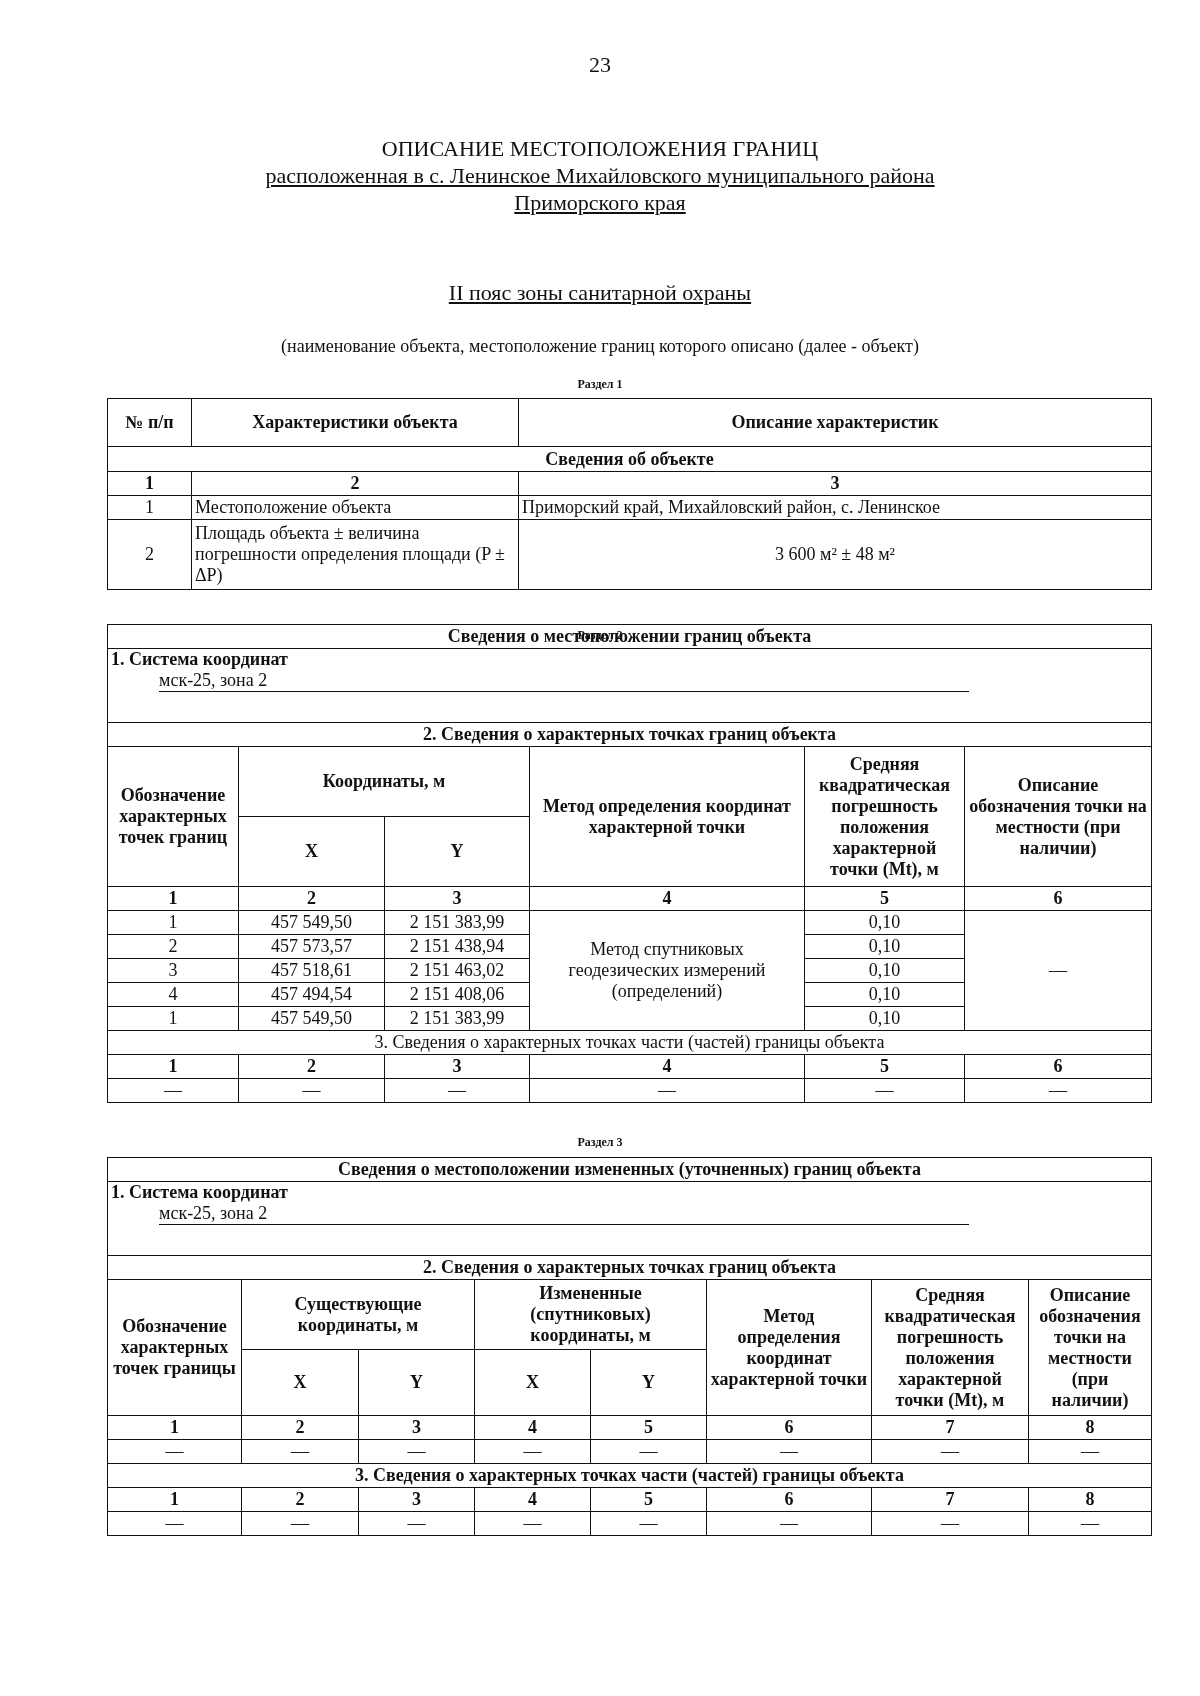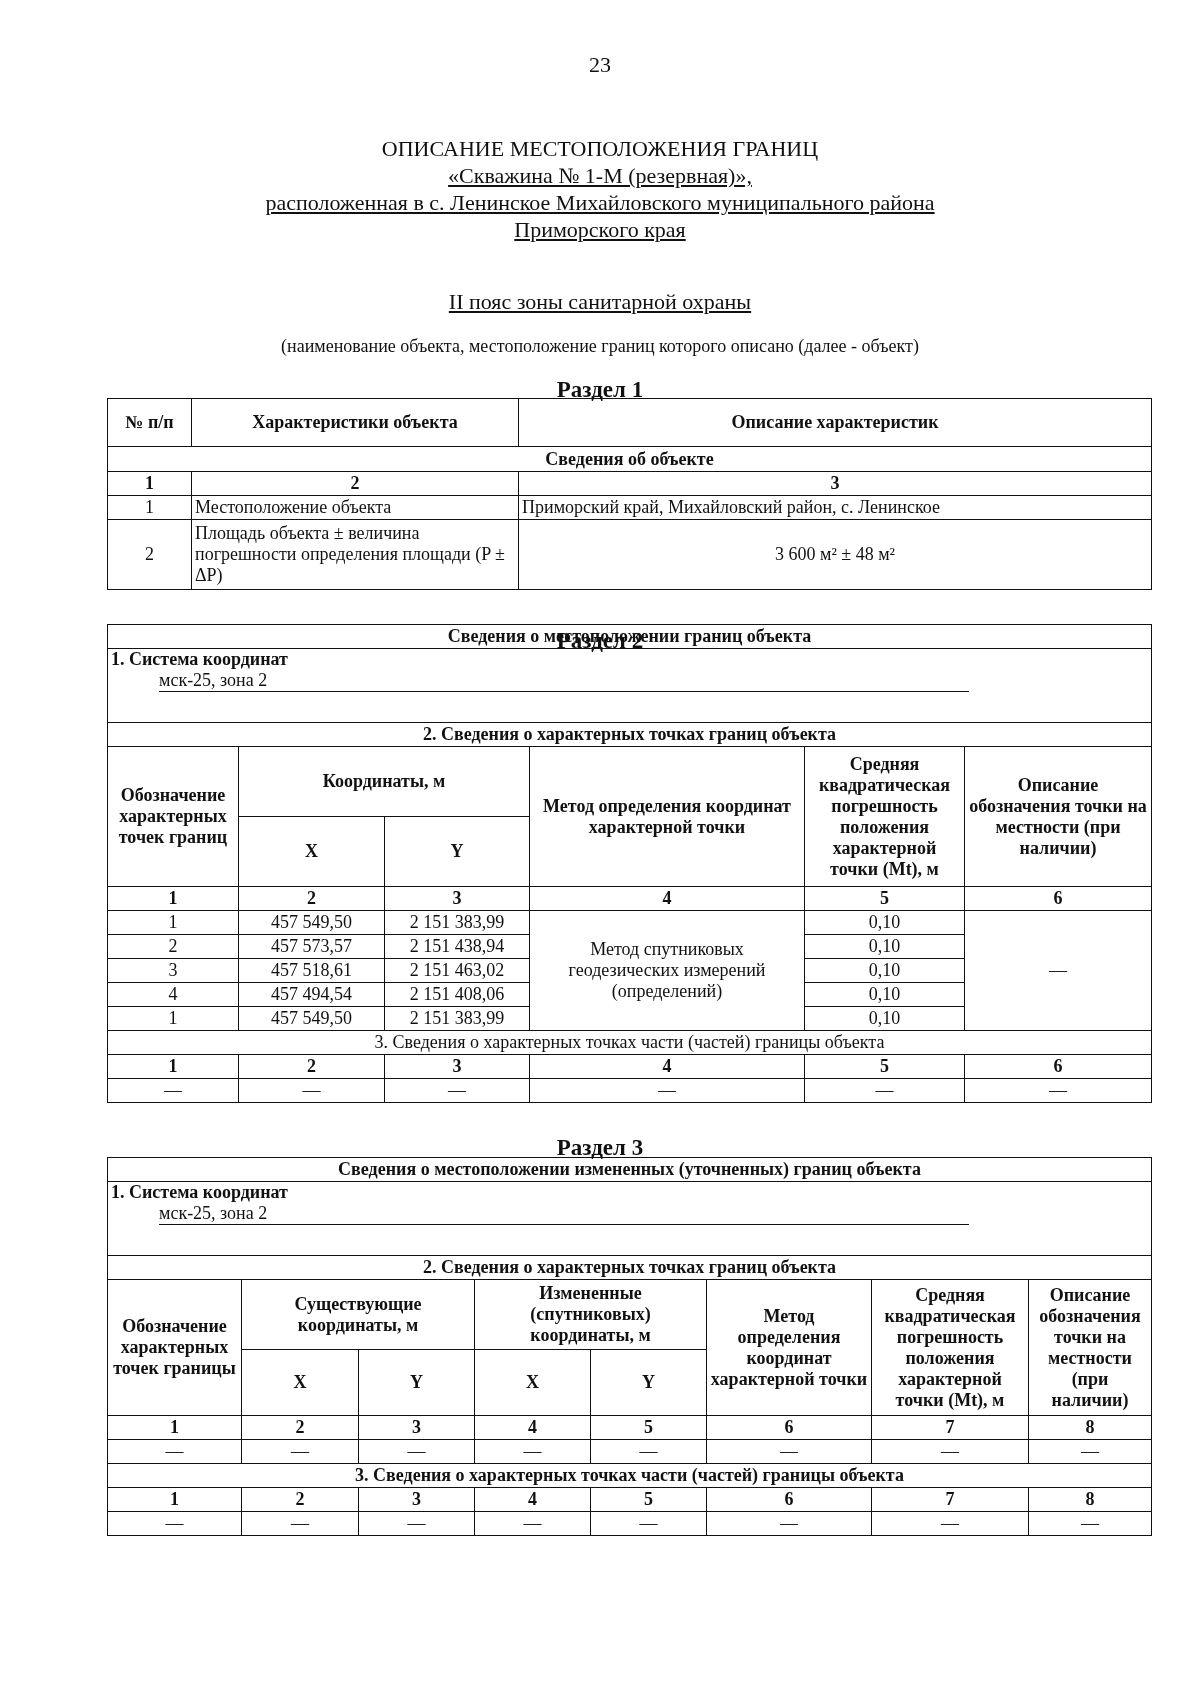--- a/index.html
+++ b/index.html
@@ -1,40 +1,39 @@
 <!DOCTYPE html>
 <html><head>
 <meta charset="utf-8">
 <style>
   html, body { margin:0; padding:0; background:#ffffff; }
   body { width:1200px; height:1696px; position:relative; font-family:"Liberation Serif","DejaVu Serif",serif; color:#111; }
   .page-num { position:absolute; top:52px; left:0; width:1200px; text-align:center; font-size:22px; }
   .title-block { position:absolute; top:135px; left:100px; width:1000px; text-align:center; font-size:22px; line-height:27px; }
   .title-block .u { text-decoration:underline; }
-  .zone { position:absolute; top:280px; left:100px; width:1000px; text-align:center; font-size:22px; text-decoration:underline;margin-top:9px; }
+  .zone { position:absolute; top:280px; left:100px; width:1000px; text-align:center; font-size:22px; text-decoration:underline; }
   .caption { position:absolute; top:336px; left:100px; width:1000px; text-align:center; font-size:18px; }
-  .section-label { position:absolute; left:100px; width:1000px; text-align:center; font-size:23px; font-weight:bold; }
+  .section-label { position:absolute; left:100px; width:1000px; text-align:center; font-size:12px; font-weight:bold; }
   table { border-collapse:collapse; position:absolute; left:107px; width:1045px; font-size:18px; table-layout:fixed; }
   td, th { border:1.5px solid #111; padding:0 3px; line-height:21px; vertical-align:middle; }
   th { font-weight:bold; text-align:center; }
   .c { text-align:center; }
   .l { text-align:left; }
   .sys-row td { border-bottom:none; }
   .sys-label { font-weight:bold; display:inline-block; width:205px; }
   .sys-val { display:inline-block; width:810px; border-bottom:1.5px solid #111;margin-left:48px; }
   .blank-row td { border-top:none; height:30px; }
 </style>
 </head>
 <body>
 
 <div class="page-num">23</div>
 
 <div class="title-block">
   <div>ОПИСАНИЕ МЕСТОПОЛОЖЕНИЯ ГРАНИЦ</div>
-  <div class="u">«Скважина № 1-М (резервная)»,</div>
   <div class="u">расположенная в с. Ленинское Михайловского муниципального района</div>
   <div class="u">Приморского края</div>
 </div>
 
 <div class="zone">II пояс зоны санитарной охраны</div>
 <div class="caption">(наименование объекта, местоположение границ которого описано (далее - объект)</div>
 
 <div class="section-label" style="top:377px;">Раздел 1</div>
 <table style="top:398px;">
   <colgroup>

